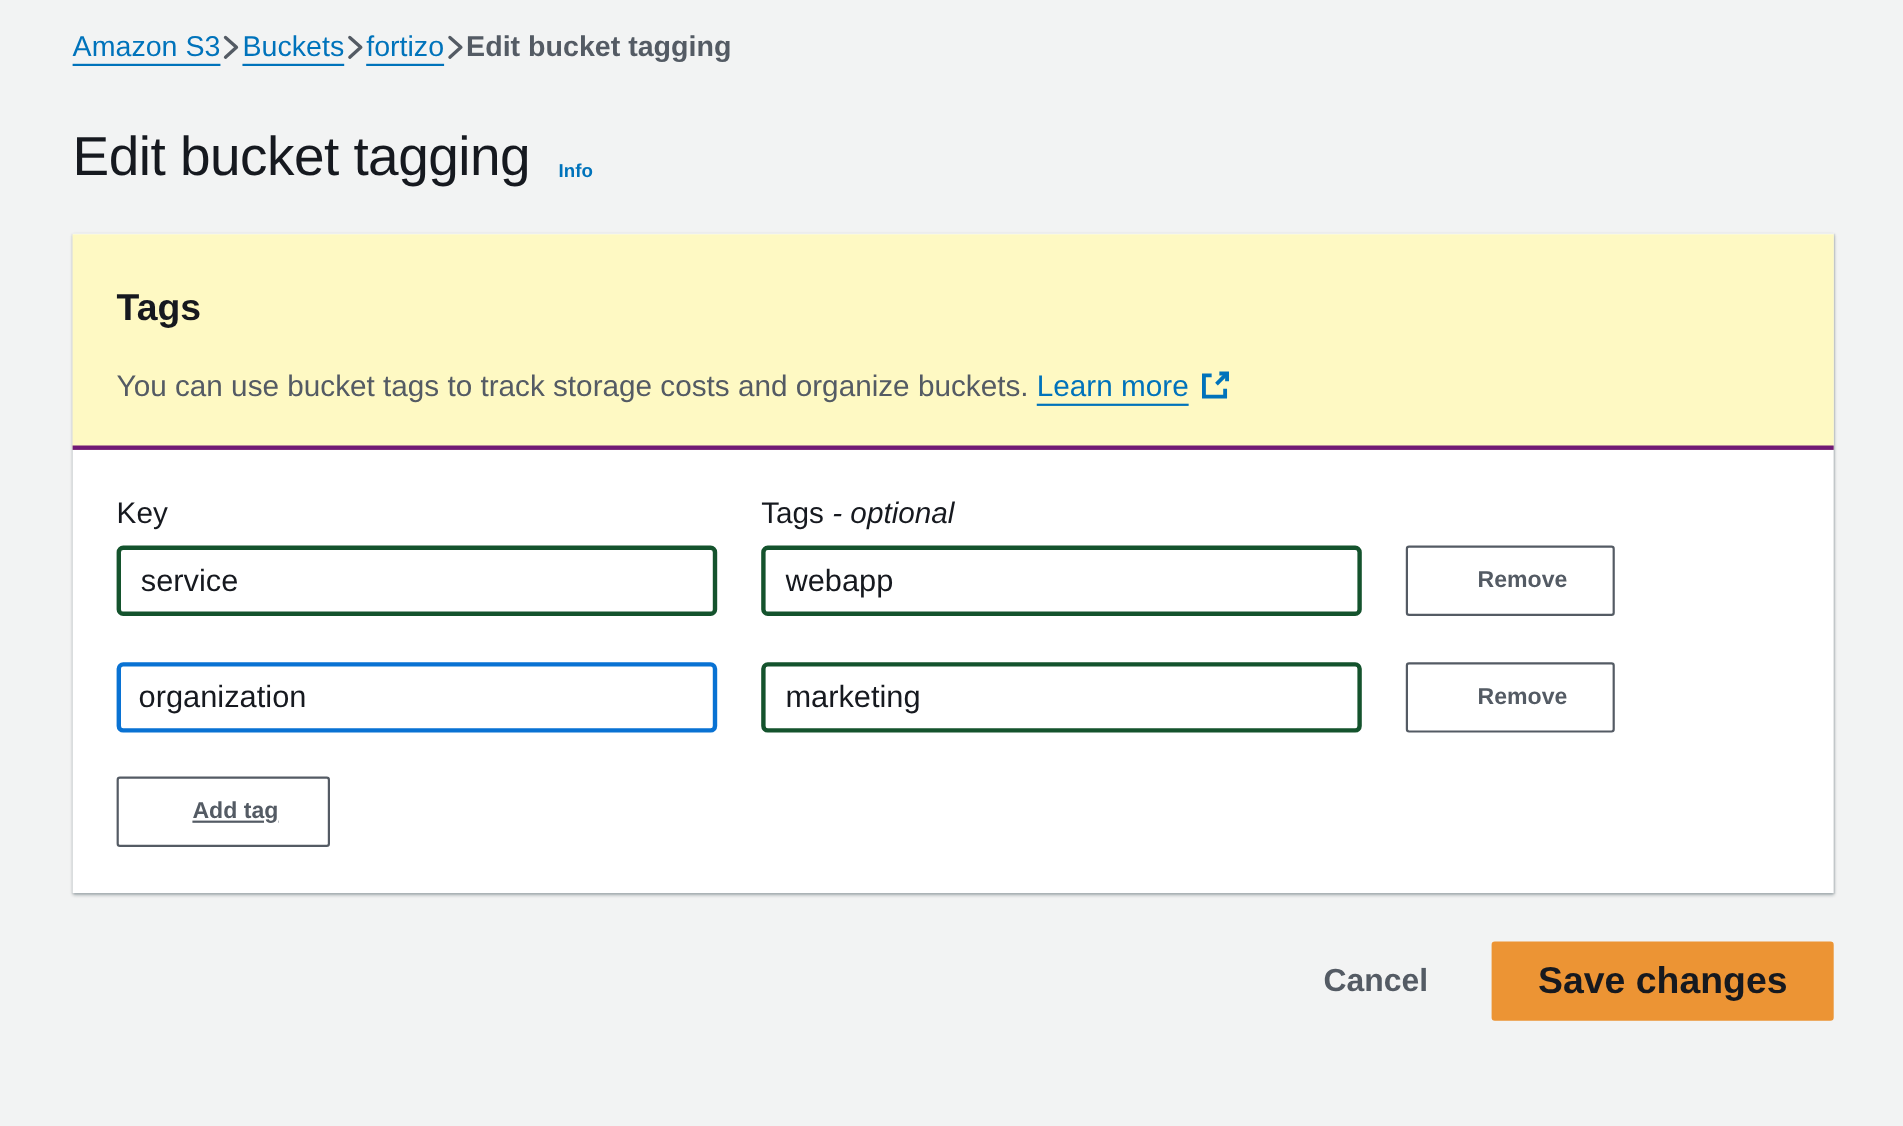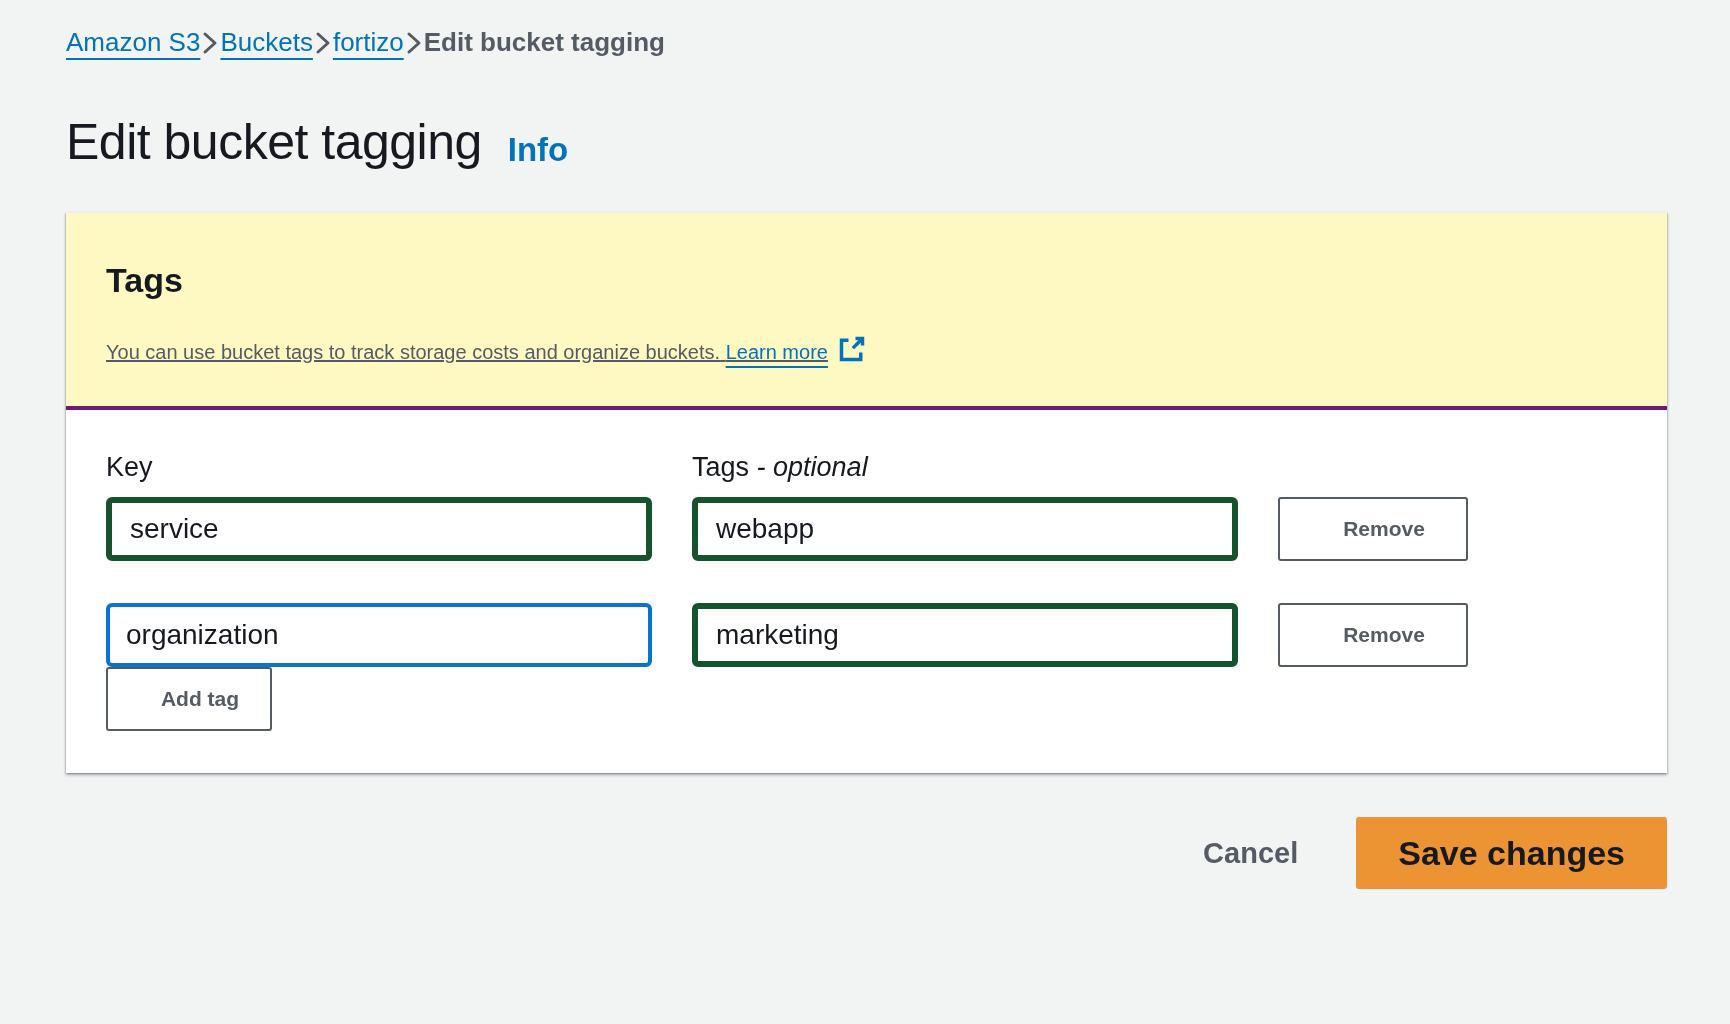--- a/index.html
+++ b/index.html
@@ -19,36 +19,36 @@
     color: #0073bb; text-decoration: underline;
     text-underline-offset: 7px; text-decoration-thickness: 2px;
     cursor: pointer;
   }
   .crumb-current { color: #545b64; font-weight: 700; }
   .chev { flex: 0 0 auto; margin: 0 2px; }
 
   
   .title-row { display: flex; align-items: baseline; gap: 26px; margin-top: 54px; }
   .title-row h1 { margin: 0; font-size: 50px; font-weight: 400; letter-spacing: -0.5px; line-height: 60px; }
-  .info-link { color: #0073bb; font-size: 33px; font-weight: 700; text-decoration: none; cursor: pointer; position: relative; top: 2px; }
+  .info-link { color: #0073bb; font-size: 17px; font-weight: 700; text-decoration: none; cursor: pointer; position: relative; top: 2px; }
 
   
   .card {
     margin-top: 40px;
     background: #ffffff;
     box-shadow: 0 2px 3px rgba(0,28,36,0.32), 1px 1px 1px rgba(0,28,36,0.10), -1px 1px 1px rgba(0,28,36,0.10);
     border-top: 1px solid #eaeded;
   }
   .card-header {
     background: #fef9c3;
     padding: 46px 40px 38px 40px;
     border-bottom: 4px solid #701a75;
   }
   .card-header h2 { margin: 0; font-size: 34px; font-weight: 700; line-height: 42px; }
-  .desc { margin: 34px 0 0 0; font-size: 20px; line-height: 32px; color: #545b64; text-decoration: underline; }
+  .desc { margin: 34px 0 0 0; font-size: 27px; line-height: 32px; color: #545b64; }
   .learn-more {
     color: #0073bb; text-decoration: underline;
     text-underline-offset: 7px; text-decoration-thickness: 2px;
     cursor: pointer; white-space: nowrap;
   }
   .ext-icon { margin-left: 10px; vertical-align: -4px; }
 
   
   .card-body { padding: 42px 40px 42px 40px; }
   .grid {
@@ -56,40 +56,40 @@
     grid-template-columns: 546px 546px 190px;
     column-gap: 40px;
     align-items: center;
   }
   .labels { margin-bottom: 14px; }
   .field-label { font-size: 27px; color: #16191f; }
   .opt { color: #16191f; font-style: italic; }
   .rows { row-gap: 42px; }
   .tag-input {
     width: 100%; height: 64px;
-    border: 6px solid #14532d; border-radius: 6px;
+    border: 4px solid #14532d; border-radius: 6px;
     background: #ffffff;
     padding: 0 18px;
     font-family: "Liberation Sans", sans-serif;
     font-size: 28px; color: #16191f;
     outline: none;
   }
   .tag-input.focused { border: 4px solid #0972d3; padding: 0 16px; }
 
   .btn {
     height: 64px;
     background: #ffffff;
     border: 2px solid #545b64; border-radius: 3px;
     font-family: "Liberation Sans", sans-serif;
     font-size: 21px; font-weight: 700; color: #545b64;
     cursor: pointer;
     padding-left: 28px;
   }
   .remove-btn { width: 190px; }
-  .add-btn { width: 166px; display: block; }
+  .add-btn { width: 194px; margin-top: 40px; display: block; text-decoration: underline; }
 
   
   .footer { margin-top: 44px; display: flex; justify-content: flex-end; align-items: center; gap: 58px; }
   .btn-link {
     background: none; border: none; padding: 0;
     font-family: "Liberation Sans", sans-serif;
     font-size: 29px; font-weight: 700; color: #545b64;
     cursor: pointer;
     text-align: center;
   }

